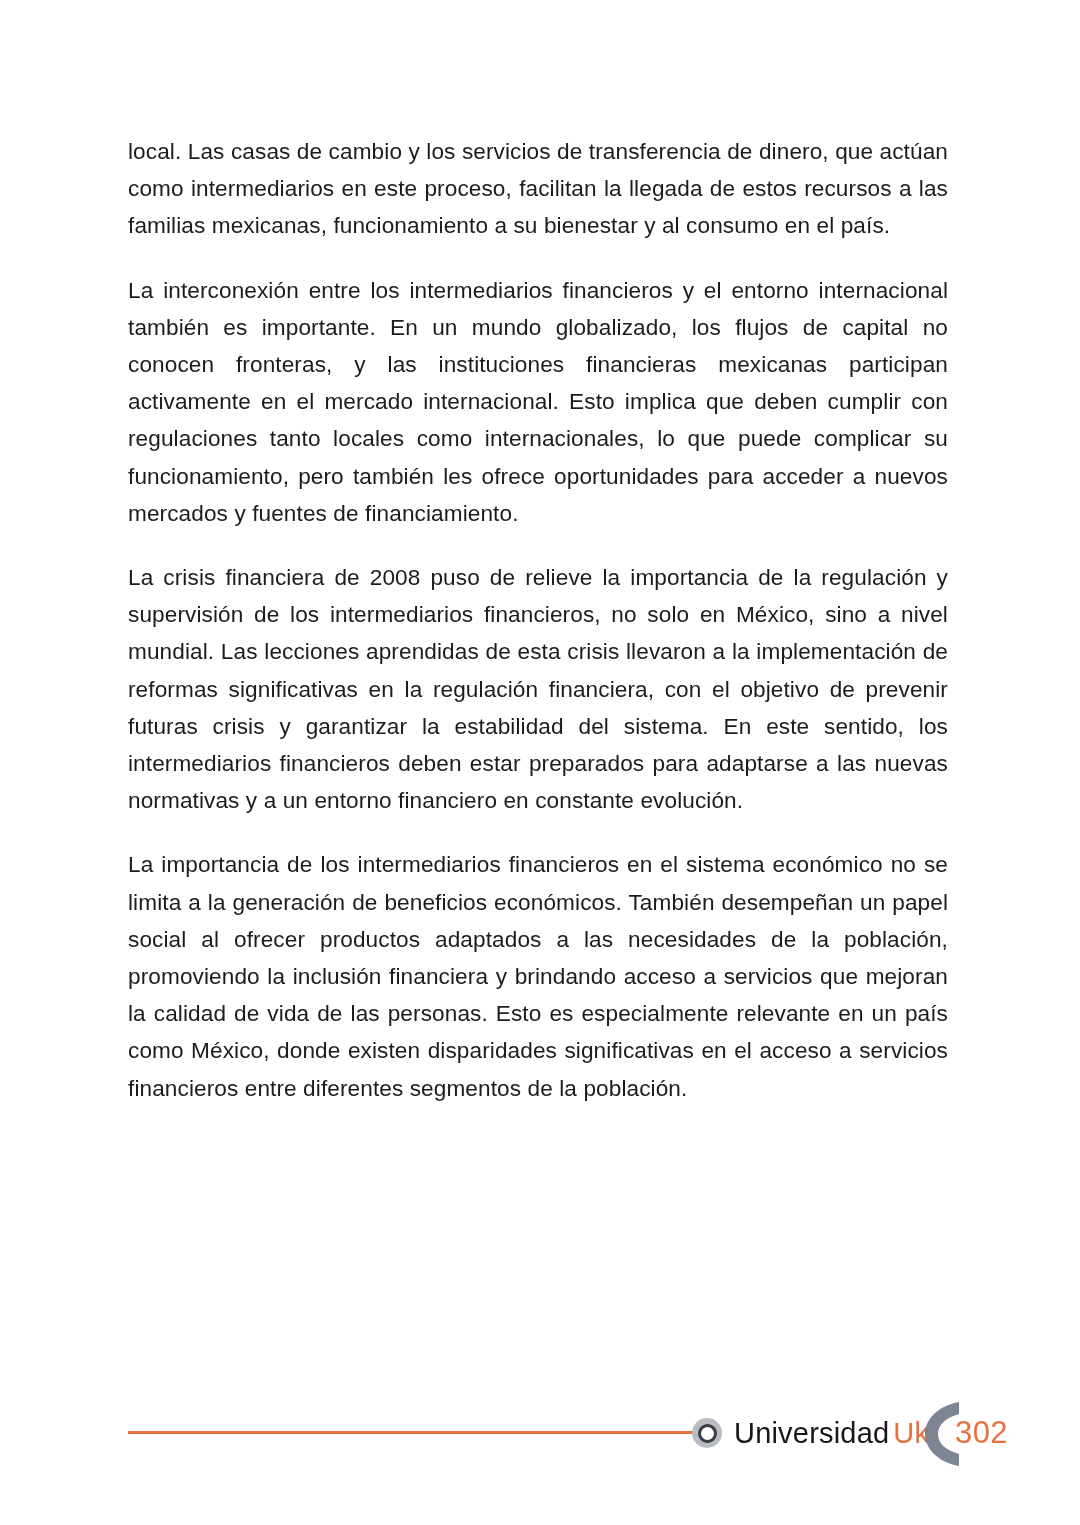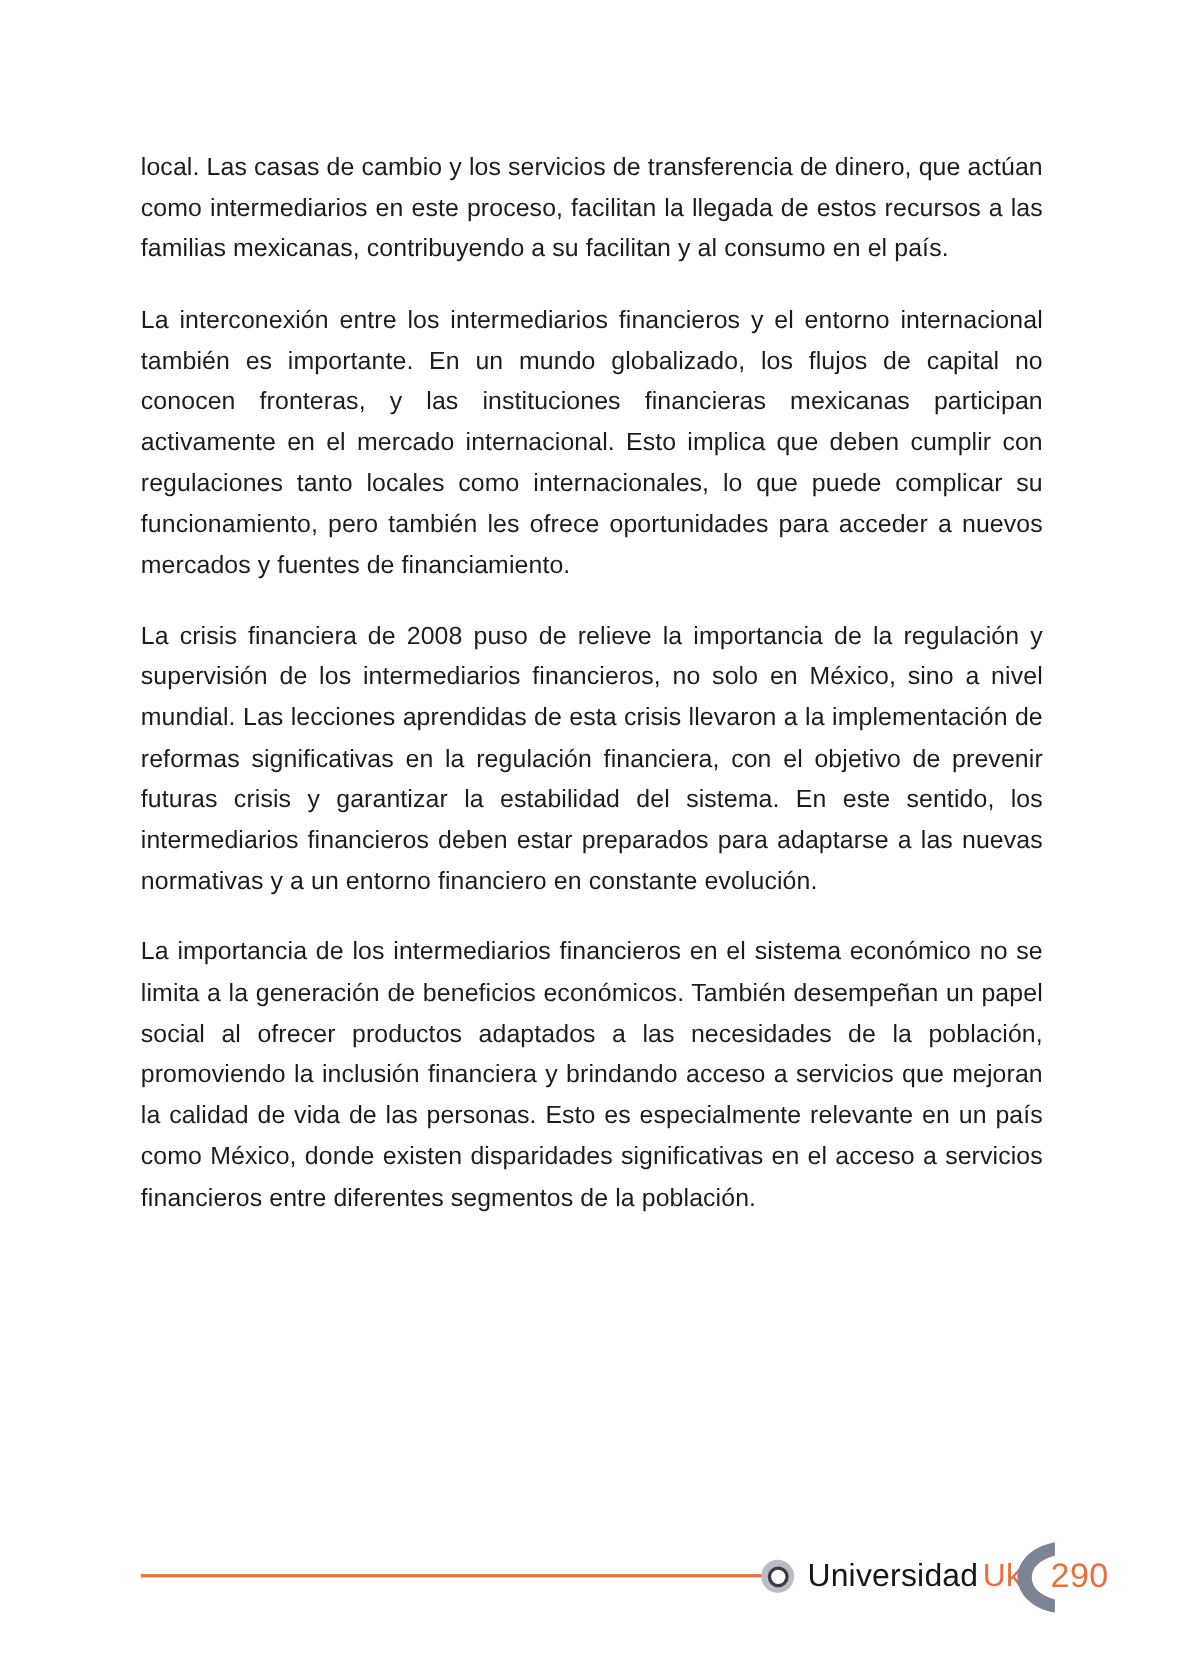--- a/index.html
+++ b/index.html
@@ -114,21 +114,21 @@
     color: #e8703f;
     letter-spacing: 0.4px;
   }
 </style>
 </head>
 <body>
 
 <div class="page">
 
   <div class="content">
-    <p class="para">local. Las casas de cambio y los servicios de transferencia de dinero, que actúan como intermediarios en este proceso, facilitan la llegada de estos recursos a las familias mexicanas, contribuyendo a su facilitan y al consumo en el país.</p>
+    <p class="para">local. Las casas de cambio y los servicios de transferencia de dinero, que actúan como intermediarios en este proceso, facilitan la llegada de estos recursos a las familias mexicanas, funcionamiento a su bienestar y al consumo en el país.</p>
     <p class="para">La interconexión entre los intermediarios financieros y el entorno internacional también es importante. En un mundo globalizado, los flujos de capital no conocen fronteras, y las instituciones financieras mexicanas participan activamente en el mercado internacional. Esto implica que deben cumplir con regulaciones tanto locales como internacionales, lo que puede complicar su funcionamiento, pero también les ofrece oportunidades para acceder a nuevos mercados y fuentes de financiamiento.</p>
     <p class="para">La crisis financiera de 2008 puso de relieve la importancia de la regulación y supervisión de los intermediarios financieros, no solo en México, sino a nivel mundial. Las lecciones aprendidas de esta crisis llevaron a la implementación de reformas significativas en la regulación financiera, con el objetivo de prevenir futuras crisis y garantizar la estabilidad del sistema. En este sentido, los intermediarios financieros deben estar preparados para adaptarse a las nuevas normativas y a un entorno financiero en constante evolución.</p>
     <p class="para">La importancia de los intermediarios financieros en el sistema económico no se limita a la generación de beneficios económicos. También desempeñan un papel social al ofrecer productos adaptados a las necesidades de la población, promoviendo la inclusión financiera y brindando acceso a servicios que mejoran la calidad de vida de las personas. Esto es especialmente relevante en un país como México, donde existen disparidades significativas en el acceso a servicios financieros entre diferentes segmentos de la población.</p>
   </div>
 
   <div class="footer">
 
     <div class="footer-rule"></div>
 
     <div class="footer-dot"></div>
@@ -142,17 +142,17 @@
         <path d="M38 4
                  C 16 8, 4 22, 4 36
                  C 4 50, 16 64, 38 68
                  L 38 56
                  C 24 52, 17 45, 17 36
                  C 17 27, 24 20, 38 16
                  Z" fill="#7d8493"></path>
       </svg>
     </div>
 
-    <div class="footer-pagenum">290</div>
+    <div class="footer-pagenum">302</div>
 
   </div>
 
 </div>
 
 </body></html>

